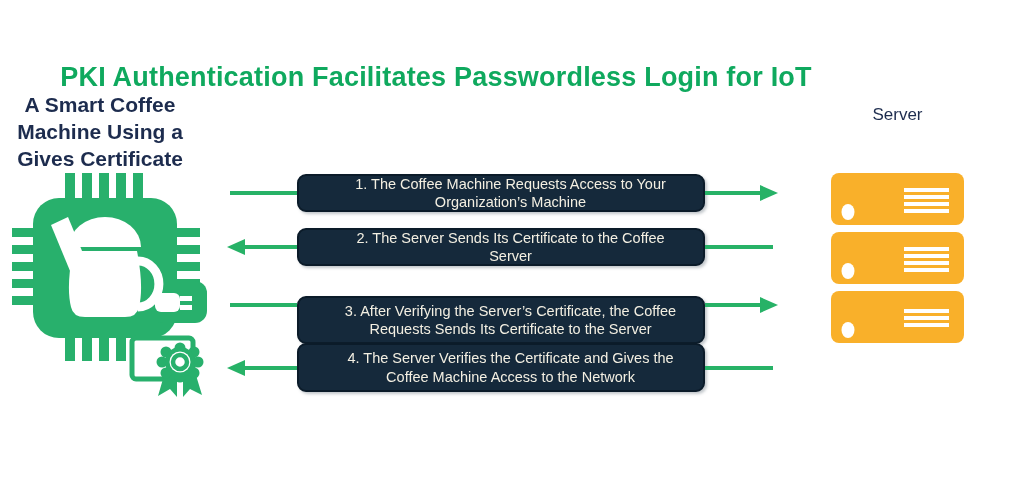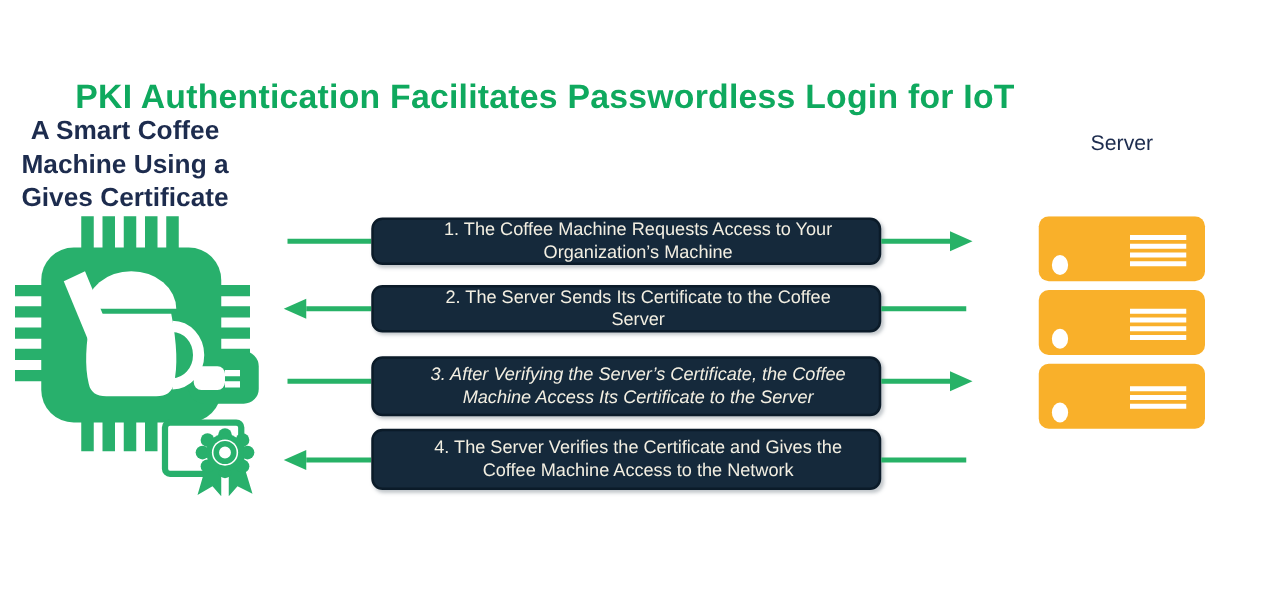--- a/index.html
+++ b/index.html
@@ -34,21 +34,21 @@
     box-shadow:2px 2px 3px rgba(120,130,140,0.45);
     padding-left:19px;
   }
   .step-text {
     text-align:center; color:var(--box-text);
     font-size:14.5px; line-height:1.25; padding:2px 8px;
   }
   .step-text span { display:block; }
   .box1 { top:174px; height:38px; }
   .box2 { top:228px; height:38px; }
-  .box3 { top:285px; height:48px;font-style:italic; }
+  .box3 { top:296px; height:48px; }
   .box4 { top:343px; height:49px; }
 
   .h-line { position:absolute; height:4px; background:var(--arrow-green); }
   .head-right {
     position:absolute; width:0; height:0;
     border-left:18px solid var(--arrow-green);
     border-top:8px solid transparent; border-bottom:8px solid transparent;
   }
   .head-left {
     position:absolute; width:0; height:0;
@@ -182,21 +182,21 @@
       <span>2. The Server Sends Its Certificate to the Coffee</span>
       <span>Server</span>
     </div>
   </div>
   <div class="h-line" style="left:705px; top:245px; width:68px;"></div>
 
   <div class="h-line" style="left:230px; top:303px; width:67px;"></div>
   <div class="step-box box3">
     <div class="step-text">
       <span>3. After Verifying the Server’s Certificate, the Coffee</span>
-      <span>Machine Access Its Certificate to the Server</span>
+      <span>Requests Sends Its Certificate to the Server</span>
     </div>
   </div>
   <div class="h-line" style="left:705px; top:303px; width:55px;"></div>
   <div class="head-right" style="left:760px; top:297px;"></div>
 
   <div class="head-left" style="left:227px; top:360px;"></div>
   <div class="h-line" style="left:245px; top:366px; width:52px;"></div>
   <div class="step-box box4">
     <div class="step-text">
       <span>4. The Server Verifies the Certificate and Gives the</span>

